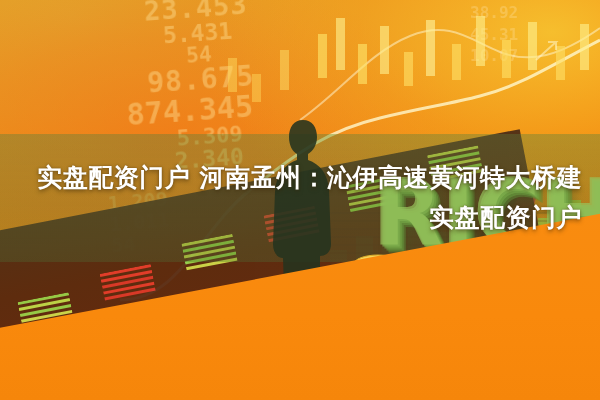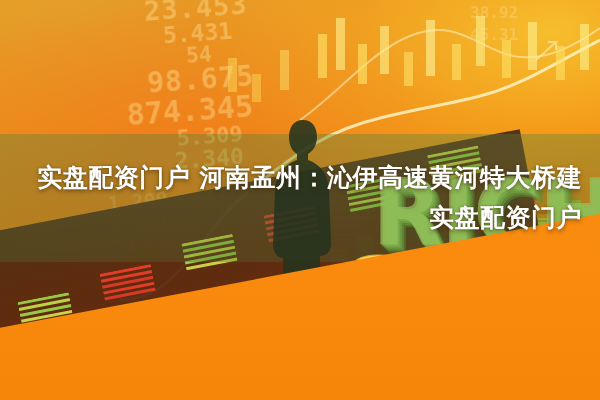--- a/index.html
+++ b/index.html
@@ -163,20 +163,21 @@
 
   <div id="bg-numbers-2">
     <div>1.209</div>
     <div>1.011</div>
     <div>54</div>
   </div>
 
   <div id="bg-numbers-3">
     <div>38.92</div>
     <div>45.31</div>
+    <div>10.07</div>
   </div>
 
   <svg id="chart-curve" viewBox="0 0 600 400" preserveAspectRatio="none">
     <path d="M120,300 C180,300 200,230 250,190 C300,150 330,130 380,118 C420,108 450,104 480,96 C520,86 550,66 600,40" fill="none" stroke="rgba(255,248,205,0.80)" stroke-width="3"></path>
     <path d="M300,120 C340,92 370,52 410,36 C450,20 470,40 500,52 C530,64 560,56 600,28" fill="none" stroke="rgba(255,250,215,0.50)" stroke-width="2"></path>
   </svg>
 
   <svg id="candles" viewBox="0 0 600 400" preserveAspectRatio="none">
     <g opacity="0.62">
       <rect x="318" y="34" width="9" height="44" fill="#ffe66a"></rect>

